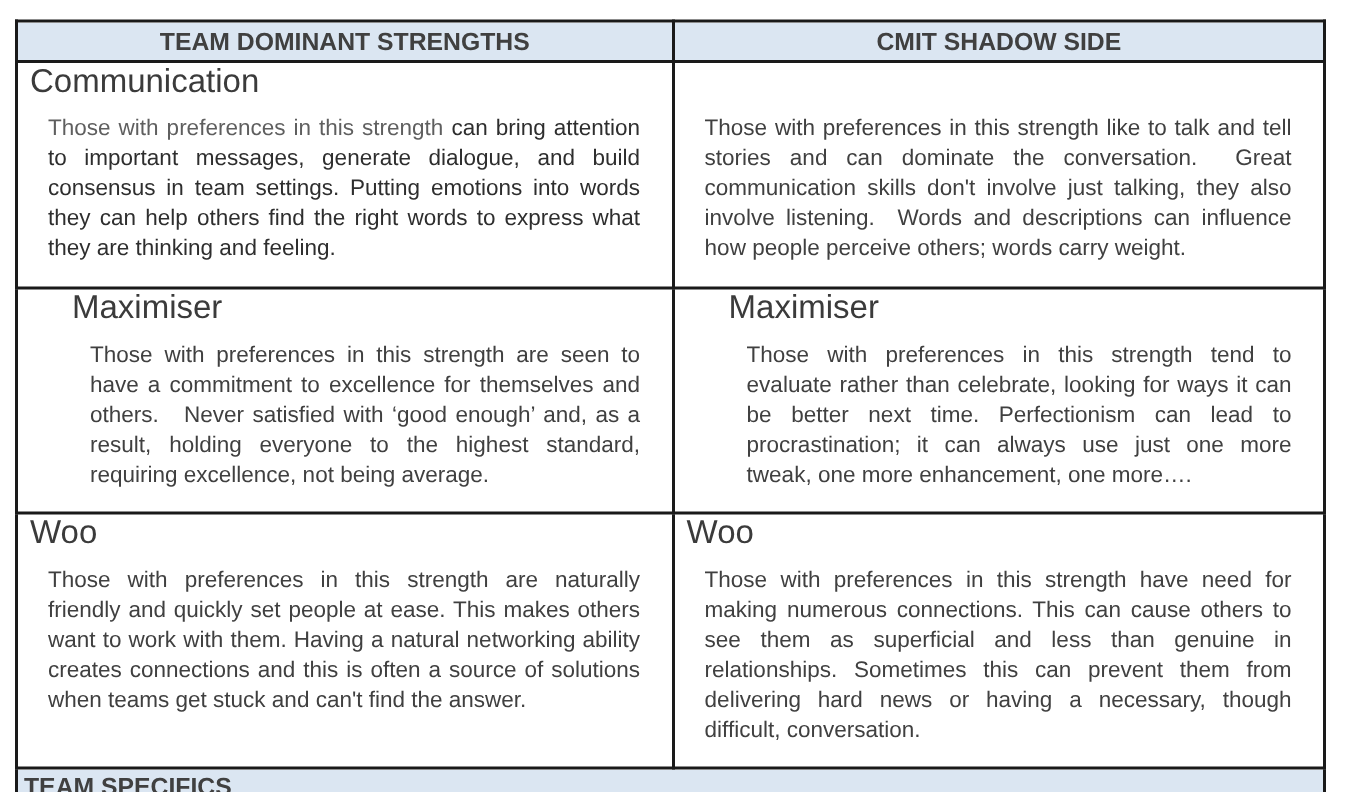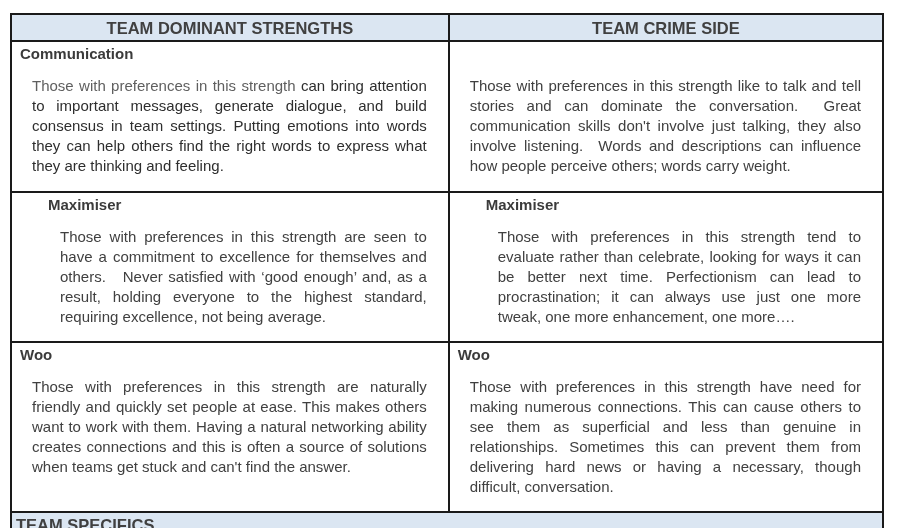--- a/index.html
+++ b/index.html
@@ -35,22 +35,22 @@
     color: var(--header-text);
     font-weight: bold;
     font-size: 16.5px;
     text-align: center;
     padding: 3px 4px 2px 4px;
     height: 22px;
     line-height: 20px;
   }
   .doc-table td { padding: 2px 9px 2px 8px; background: #ffffff; }
   .cell-title {
-    font-weight: bold;
-    font-size: 15px;
+    font-weight: normal;
+    font-size: 22px;
     line-height: 20px;
     min-height: 20px;
     color: var(--title-text);
     margin: 0;
   }
   .cell-body {
     margin: 12px;
     font-size: 15px;
     line-height: 20px;
     color: var(--body-text);
@@ -85,21 +85,21 @@
 
 <div class="page">
   <table class="doc-table">
     <colgroup>
       <col style="width:50.2%">
       <col style="width:49.8%">
     </colgroup>
     <tbody>
       <tr>
         <th>TEAM DOMINANT STRENGTHS</th>
-        <th>TEAM CRIME SIDE</th>
+        <th>CMIT SHADOW SIDE</th>
       </tr>
 
       <tr class="row-1">
         <td>
           <div class="cell-title">Communication</div>
           <p class="cell-body"><span class="lead">Those with preferences in this strength </span><span class="dark">can bring attention to important messages, generate dialogue, and build consensus in team settings. Putting emotions into words they can help others find the right words to express what they are thinking and feeling.</span></p>
         </td>
         <td>
           <div class="cell-title"></div>
           <p class="cell-body">Those with preferences in this strength like to talk and tell stories and can dominate the conversation.  Great communication skills don't involve just talking, they also involve listening.  Words and descriptions can influence how people perceive others; words carry weight.</p>

